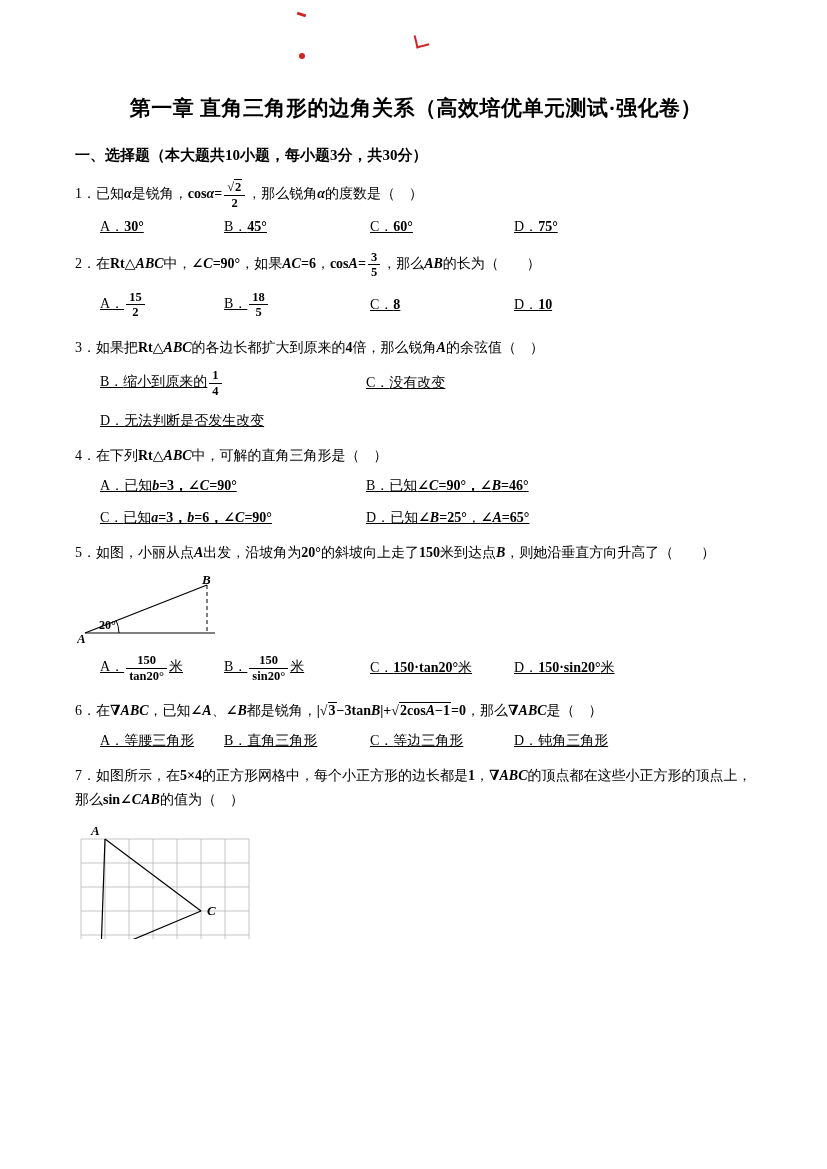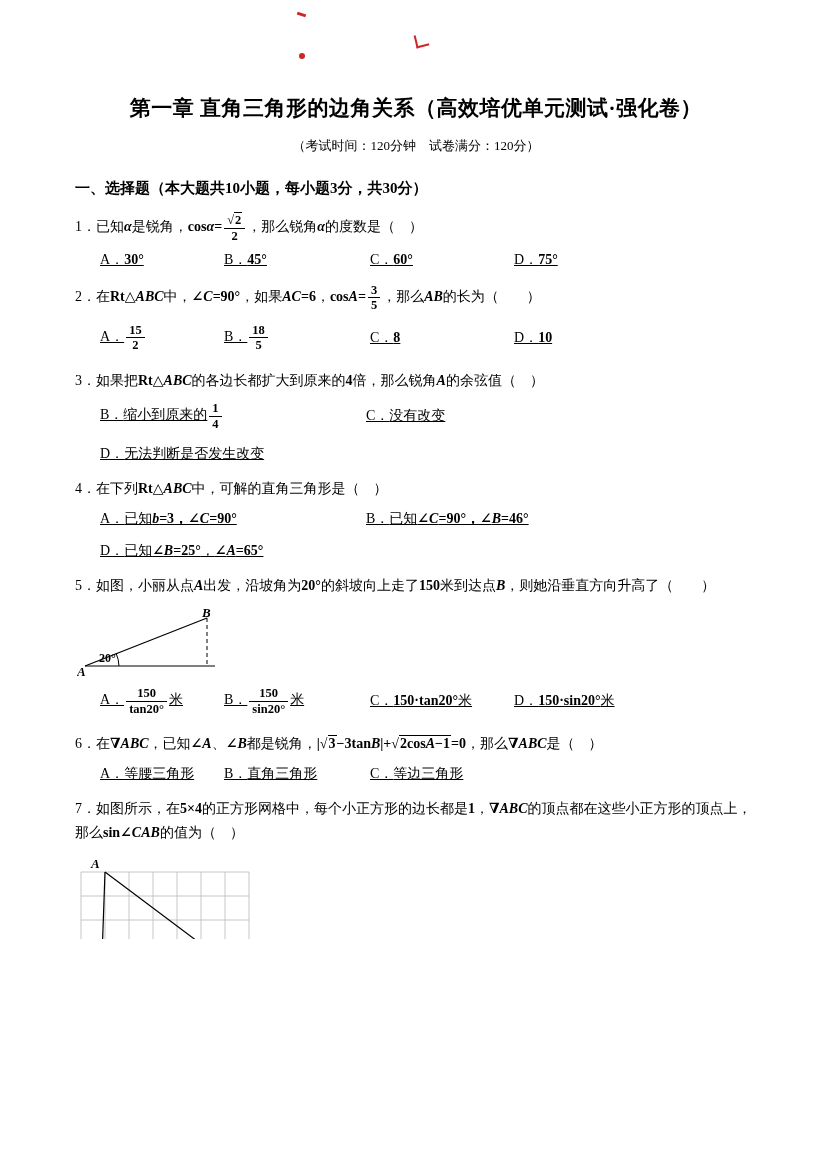--- a/index.html
+++ b/index.html
@@ -45,21 +45,20 @@
 <body>
 
 <div class="page">
   <div class="red-mark rm1"></div>
   <div class="red-mark rm2"></div>
   <div class="red-mark rm3"></div>
 
   <div class="content">
 
     <h1 class="title">第一章 直角三角形的边角关系（高效培优单元测试·强化卷）</h1>
-    <div class="exam-info">（考试时间：120分钟　试卷满分：120分）</div>
     <div class="section-heading">一、选择题（本大题共10小题，每小题3分，共30分）</div>
 
     <div class="question">
       <div class="stem"><span class="cn">1．已知</span><span class="mi">α</span><span class="cn">是锐角，</span><span class="math">cos</span><span class="mi">α</span><span class="math">=</span><span class="frac"><span class="num"><span class="sqrt"><span class="rad">√</span><span class="radbody"><span class="math">2</span></span></span></span><span class="den"><span class="math">2</span></span></span><span class="cn">，那么锐角</span><span class="mi">α</span><span class="cn">的度数是（　）</span></div>
       <div class="opts row4">
         <span class="opt"><span class="opt-label">A．</span><span class="opt-body"><span class="math">30°</span></span></span>
         <span class="opt"><span class="opt-label">B．</span><span class="opt-body"><span class="math">45°</span></span></span>
         <span class="opt"><span class="opt-label">C．</span><span class="opt-body"><span class="math">60°</span></span></span>
         <span class="opt"><span class="opt-label">D．</span><span class="opt-body"><span class="math">75°</span></span></span>
       </div>
@@ -82,20 +81,21 @@
         <span class="opt"><span class="opt-label">C．</span><span class="opt-body"><span class="cn">没有改变</span></span></span>
         <span class="opt"><span class="opt-label">D．</span><span class="opt-body"><span class="cn">无法判断是否发生改变</span></span></span>
       </div>
     </div>
 
     <div class="question">
       <div class="stem"><span class="cn">4．在下列</span><span class="math">Rt△</span><span class="mi">ABC</span><span class="cn">中，可解的直角三角形是（　）</span></div>
       <div class="opts grid2">
         <span class="opt"><span class="opt-label">A．</span><span class="opt-body"><span class="cn">已知</span><span class="mi">b</span><span class="math">=3，∠</span><span class="mi">C</span><span class="math">=90°</span></span></span>
         <span class="opt"><span class="opt-label">B．</span><span class="opt-body"><span class="cn">已知</span><span class="math">∠</span><span class="mi">C</span><span class="math">=90°，∠</span><span class="mi">B</span><span class="math">=46°</span></span></span>
+        <span class="opt"><span class="opt-label">C．</span><span class="opt-body"><span class="cn">已知</span><span class="mi">a</span><span class="math">=3，</span><span class="mi">b</span><span class="math">=6，∠</span><span class="mi">C</span><span class="math">=90°</span></span></span>
         <span class="opt"><span class="opt-label">D．</span><span class="opt-body"><span class="cn">已知</span><span class="math">∠</span><span class="mi">B</span><span class="math">=25°</span><span class="cn">，</span><span class="math">∠</span><span class="mi">A</span><span class="math">=65°</span></span></span>
       </div>
     </div>
 
     <div class="question">
       <div class="stem"><span class="cn">5．如图，小丽从点</span><span class="mi">A</span><span class="cn">出发，沿坡角为</span><span class="math">20°</span><span class="cn">的斜坡向上走了</span><span class="math">150</span><span class="cn">米到达点</span><span class="mi">B</span><span class="cn">，则她沿垂直方向升高了（　　）</span></div>
 
       <svg class="fig" width="150" height="68" viewBox="0 0 150 68">
         <line x1="8" y1="58" x2="138" y2="58" stroke="#000" stroke-width="1.2"></line>
         <line x1="8" y1="58" x2="130" y2="10" stroke="#000" stroke-width="1.2"></line>
@@ -113,20 +113,21 @@
         <span class="opt"><span class="opt-label">D．</span><span class="opt-body"><span class="math">150·sin20°</span><span class="cn">米</span></span></span>
       </div>
     </div>
 
     <div class="question">
       <div class="stem"><span class="cn">6．在</span><span class="math">∇</span><span class="mi">ABC</span><span class="cn">，已知</span><span class="math">∠</span><span class="mi">A</span><span class="cn">、</span><span class="math">∠</span><span class="mi">B</span><span class="cn">都是锐角，</span><span class="math">|</span><span class="sqrt"><span class="rad">√</span><span class="radbody"><span class="math">3</span></span></span><span class="math">−3tan</span><span class="mi">B</span><span class="math">|+</span><span class="sqrt"><span class="rad">√</span><span class="radbody"><span class="math">2cos</span><span class="mi">A</span><span class="math">−1</span></span></span><span class="math">=0</span><span class="cn">，那么</span><span class="math">∇</span><span class="mi">ABC</span><span class="cn">是（　）</span></div>
       <div class="opts row4">
         <span class="opt"><span class="opt-label">A．</span><span class="opt-body"><span class="cn">等腰三角形</span></span></span>
         <span class="opt"><span class="opt-label">B．</span><span class="opt-body"><span class="cn">直角三角形</span></span></span>
         <span class="opt"><span class="opt-label">C．</span><span class="opt-body"><span class="cn">等边三角形</span></span></span>
+        <span class="opt"><span class="opt-label">D．</span><span class="opt-body"><span class="cn">钝角三角形</span></span></span>
       </div>
     </div>
 
     <div class="question">
       <div class="stem"><span class="cn">7．如图所示，在</span><span class="math">5×4</span><span class="cn">的正方形网格中，每个小正方形的边长都是</span><span class="math">1</span><span class="cn">，</span><span class="math">∇</span><span class="mi">ABC</span><span class="cn">的顶点都在这些小正方形的顶点上，那么</span><span class="math">sin∠</span><span class="mi">CAB</span><span class="cn">的值为（　）</span></div>
 
       <svg class="fig" width="210" height="140" viewBox="0 0 210 140">
         <g stroke="#b8b8b8" stroke-width="0.8">
           <line x1="4" y1="16" x2="172" y2="16"></line>
           <line x1="4" y1="40" x2="172" y2="40"></line>

